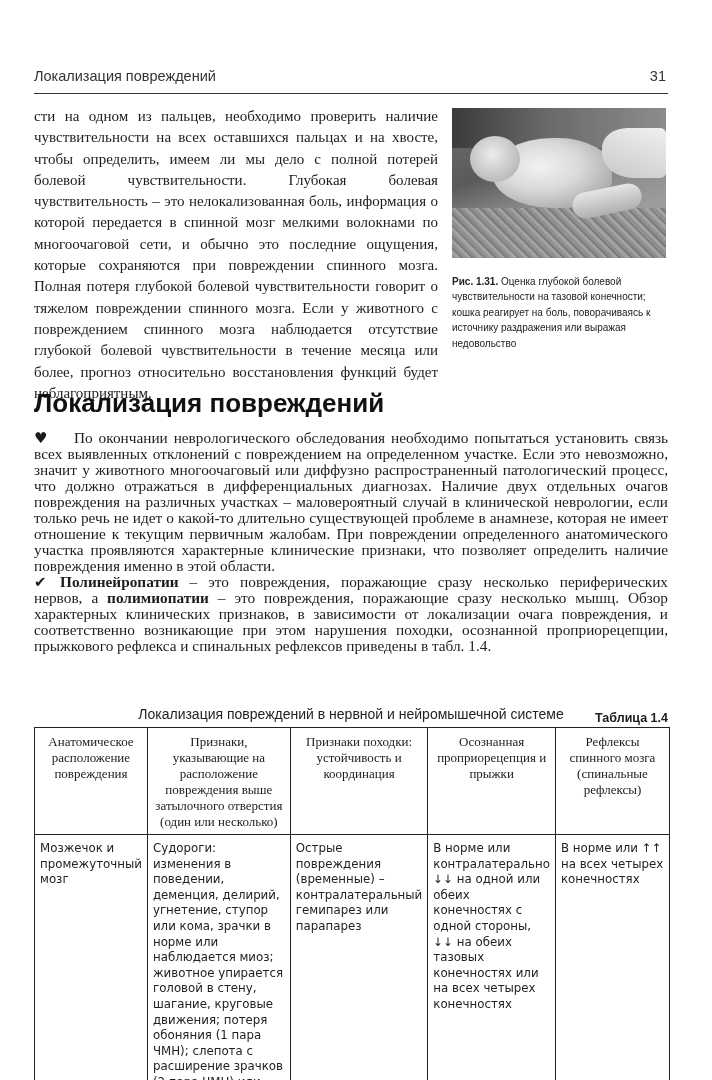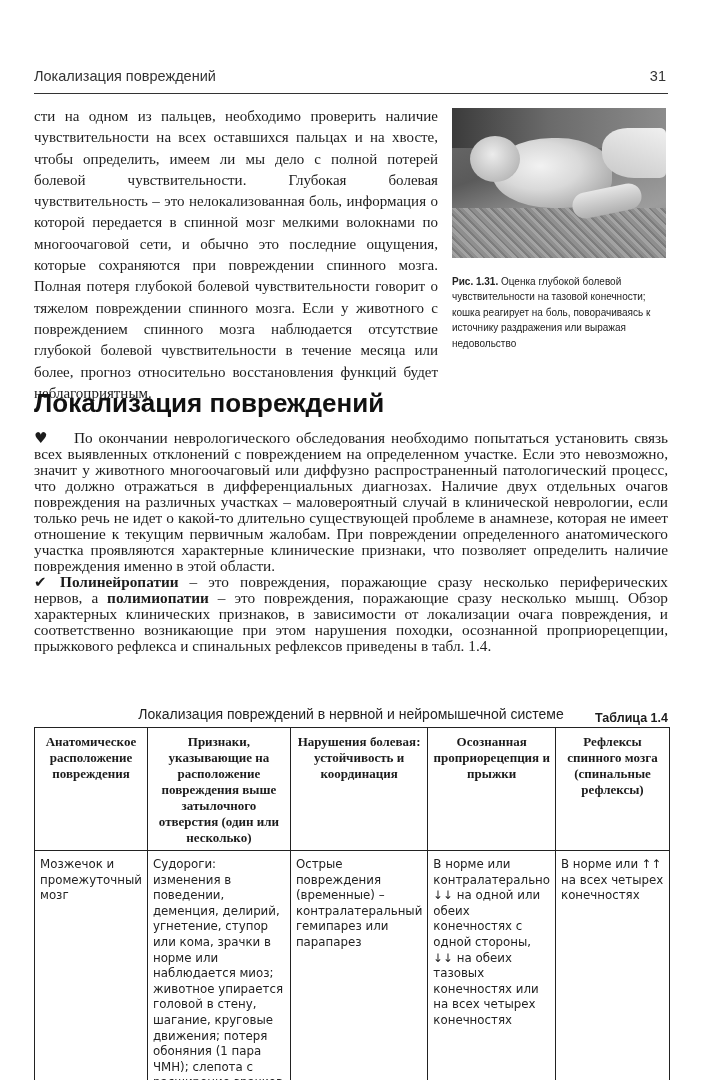--- a/index.html
+++ b/index.html
@@ -62,21 +62,21 @@
       font-family: "Liberation Sans", "DejaVu Sans", sans-serif;
       font-size: 14px; color: #222;
     }
     table.data-table {
       position: absolute; left: 34px; top: 727px; width: 636px;
       border-collapse: collapse; font-size: 13px; line-height: 16px;
     }
     .data-table th, .data-table td {
       border: 1px solid #222; vertical-align: top; padding: 6px 5px 4px 5px;
     }
-    .data-table th { font-weight: bold; text-align: center; font-size: 13px; }
+    .data-table th { font-weight: normal; text-align: center; font-size: 13px; }
     .data-table td { text-align: left; font-family: "DejaVu Sans", sans-serif; font-size: 11.8px; line-height: 15.6px; color: #222; }
     .data-table tr.body-row td { height: 290px; }
     .col1 { width: 68px; } .col2 { width: 150px; } .col3 { width: 124px; } .col4 { width: 112px; } .col5 { width: 112px; }
   </style>
 </head>
 <body>
 
 <div class="page-header">
   <span>Локализация повреждений</span>
   <span>31</span>
@@ -112,21 +112,21 @@
 </div>
 
 <div class="table-number">Таблица 1.4</div>
 <div class="table-caption">Локализация повреждений в нервной и нейромышечной системе</div>
 
 <table class="data-table">
   <thead>
     <tr>
       <th class="col1">Анатомическое расположение повреждения</th>
       <th class="col2">Признаки, указывающие на расположение повреждения выше затылочного отверстия (один или несколько)</th>
-      <th class="col3">Нарушения болевая: устойчивость и координация</th>
+      <th class="col3">Признаки походки: устойчивость и координация</th>
       <th class="col4">Осознанная проприорецепция и прыжки</th>
       <th class="col5">Рефлексы спинного мозга (спинальные рефлексы)</th>
     </tr>
   </thead>
   <tbody>
     <tr class="body-row">
       <td>Мозжечок и промежуточный мозг</td>
       <td>Судороги: изменения в поведении, деменция, делирий, угнетение, ступор или кома, зрачки в норме или наблюдается миоз; животное упирается головой в стену, шагание, круговые движения; потеря обоняния (1 пара ЧМН); слепота с расширение зрачков (2 пара ЧМН) или зрачки в норме</td>
       <td>Острые повреждения (временные) – контралатеральный гемипарез или парапарез</td>
       <td>В норме или контралатерально ↓↓ на одной или обеих конечностях с одной стороны, ↓↓ на обеих тазовых конечностях или на всех четырех конечностях</td>

